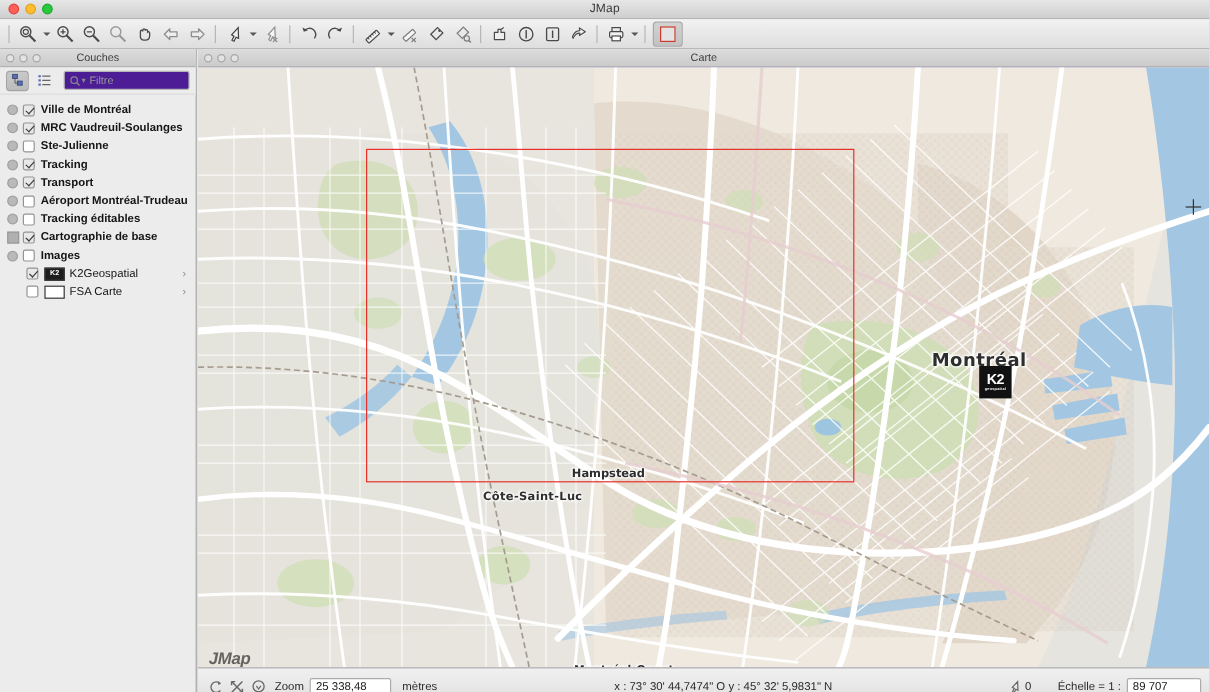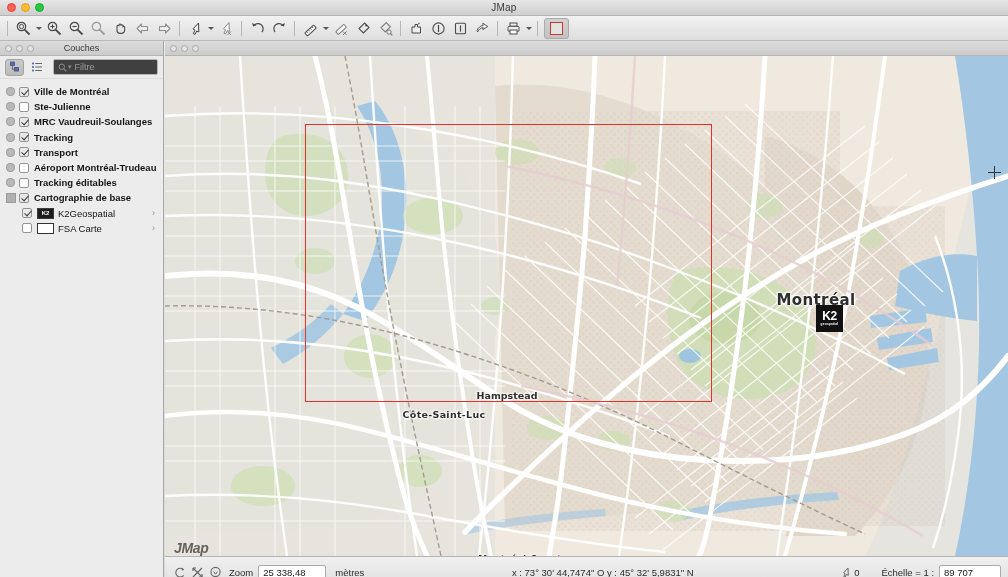--- a/index.html
+++ b/index.html
@@ -94,21 +94,21 @@
   }
   .mode-btn {
     width: 19px; height: 17px; border-radius: 3px;
     display: flex; align-items: center; justify-content: center;
     border: 1px solid transparent;
   }
   .mode-btn.sel {
     background: linear-gradient(#c9c9c9,#bcbcbc); border-color: #a4a4a4;
   }
   .filter-box {
-    flex: 1; height: 16px; background: #404040;
+    flex: 1; height: 16px; background: #4c1d95;
     border: 1px solid #b5b5b5; border-radius: 2px;
     display: flex; align-items: center; padding: 0 4px; margin-left: 4px;
   }
   .filter-box .ph {
     font-size: 9px; color: #9a9a9a; margin-left: 3px;
   }
   .tree { padding-top: 5px; }
   .tree-row {
     height: 15.2px; display: flex; align-items: center;
     padding-left: 5px; font-size: 9.5px; color: #151515;
@@ -449,27 +449,27 @@
     </div>
 
     <div class="tree" id="layer-tree">
         <div class="tree-row">
           <span class="expander plus"></span>
           <span class="cbx on"></span>
           <span class="lbl">Ville de Montréal</span>
         </div>
         <div class="tree-row">
           <span class="expander plus"></span>
+          <span class="cbx on"></span>
+          <span class="lbl">MRC Vaudreuil-Soulanges</span>
+        </div>
+        <div class="tree-row">
+          <span class="expander plus"></span>
           <span class="cbx"></span>
           <span class="lbl">Ste-Julienne</span>
-        </div>
-        <div class="tree-row">
-          <span class="expander plus"></span>
-          <span class="cbx on"></span>
-          <span class="lbl">MRC Vaudreuil-Soulanges</span>
         </div>
         <div class="tree-row">
           <span class="expander plus"></span>
           <span class="cbx on"></span>
           <span class="lbl">Tracking</span>
         </div>
         <div class="tree-row">
           <span class="expander plus"></span>
           <span class="cbx on"></span>
           <span class="lbl">Transport</span>
@@ -481,20 +481,25 @@
         </div>
         <div class="tree-row">
           <span class="expander plus"></span>
           <span class="cbx"></span>
           <span class="lbl">Tracking éditables</span>
         </div>
         <div class="tree-row">
           <span class="expander sq"></span>
           <span class="cbx on"></span>
           <span class="lbl">Cartographie de base</span>
+        </div>
+        <div class="tree-row">
+          <span class="expander plus"></span>
+          <span class="cbx"></span>
+          <span class="lbl">Images</span>
         </div>
         <div class="tree-row child">
           <span class="cbx on"></span>
           <span class="layer-thumb">K2</span>
           <span class="lbl">K2Geospatial</span>
           <span class="chev">›</span>
         </div>
         <div class="tree-row child">
           <span class="cbx"></span>
           <span class="layer-thumb blank"></span>
@@ -506,20 +511,21 @@
 
   <div id="leftbottom"></div>
 
   <div id="mapwin">
     <div class="panel-header">
       <div class="mini-dots">
         <div class="mini-dot"></div>
         <div class="mini-dot"></div>
         <div class="mini-dot"></div>
       </div>
+      <div class="ptitle">Carte</div>
     </div>
 
     <div id="mapcanvas">
       <svg id="mapsvg" width="843" height="500" viewBox="0 0 843 500">
         <defs>
           <pattern id="urbanTex" width="7" height="7" patternUnits="userSpaceOnUse">
             <rect width="7" height="7" fill="#e5dcd0"></rect>
             <rect x="0" y="0" width="3" height="3" fill="#ded4c7"></rect>
             <rect x="4" y="4" width="2.4" height="2.4" fill="#dcd1c3"></rect>
           </pattern>

